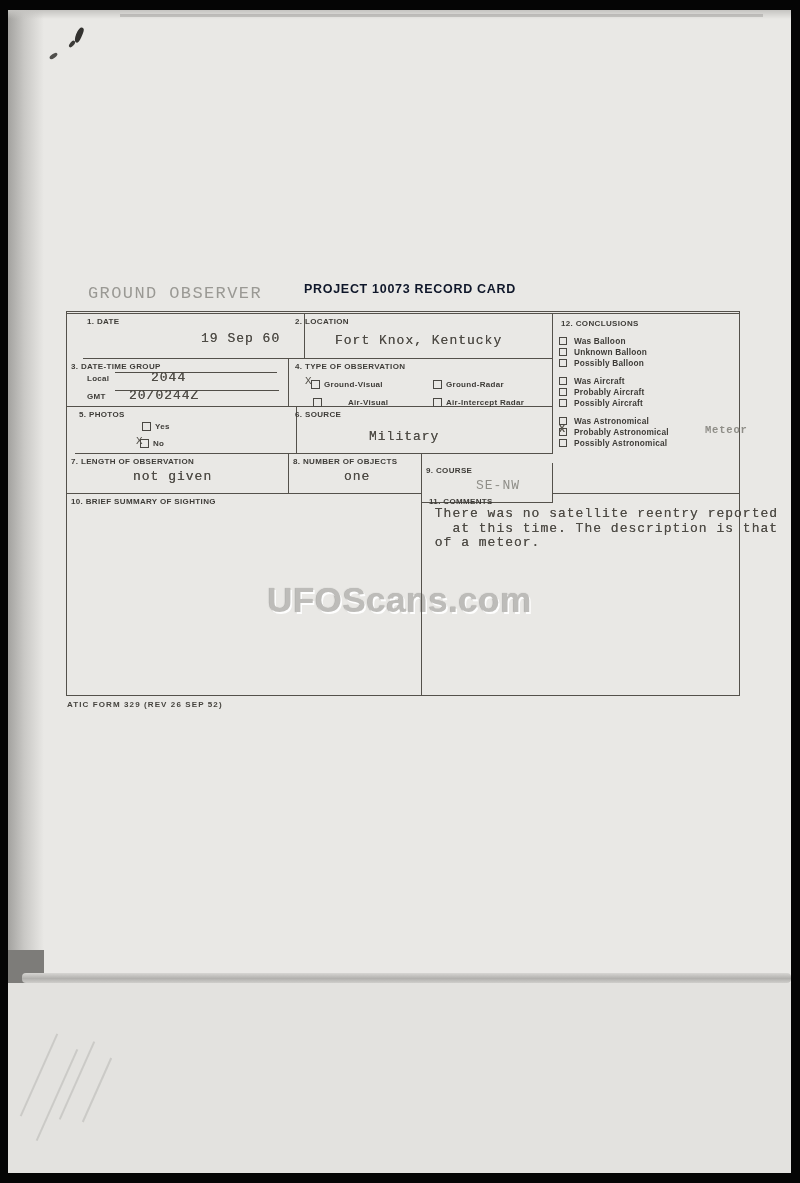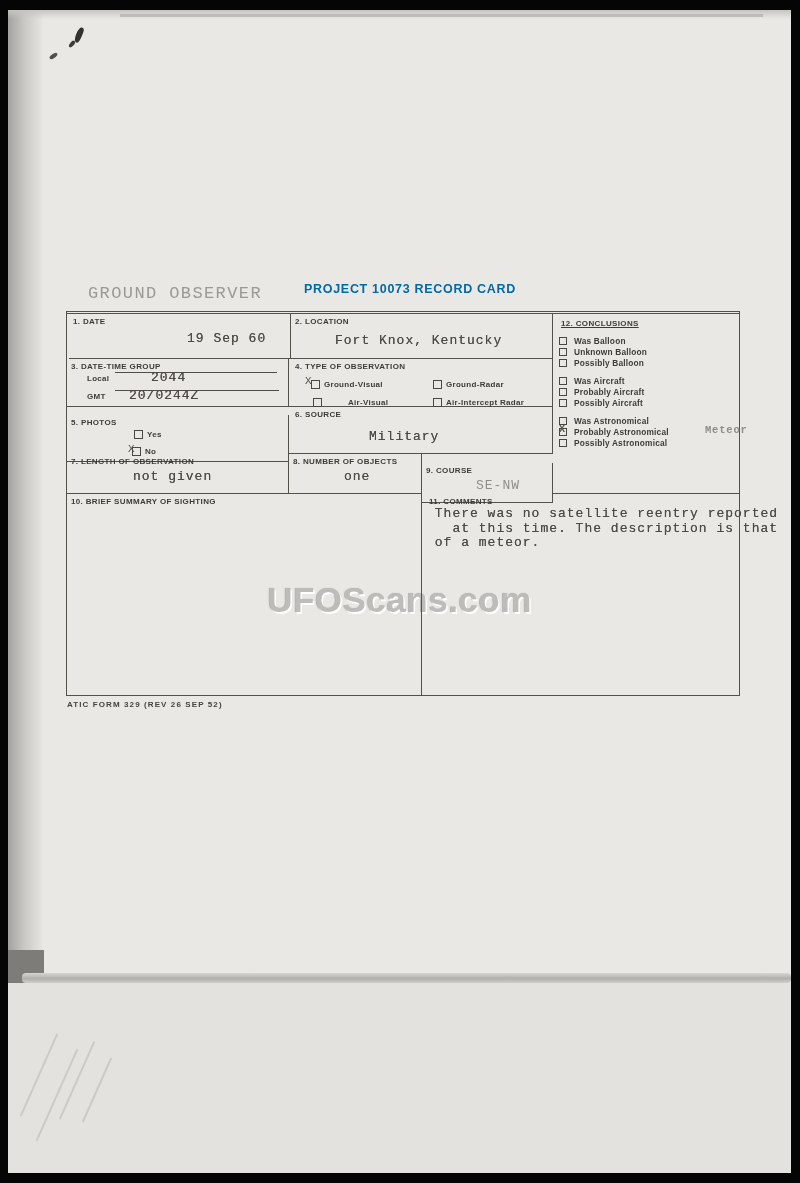--- a/index.html
+++ b/index.html
@@ -24,21 +24,21 @@
   .crease{position:absolute;width:2px;background:rgba(120,118,115,0.22);transform:rotate(24deg);}
   .c1{left:30px;top:1020px;height:90px;}
   .c2{left:48px;top:1035px;height:100px;}
   .c3{left:68px;top:1028px;height:85px;}
   .c4{left:88px;top:1045px;height:70px;}
 
   .corner-note{position:absolute;left:80px;top:274px;
         font-family:"Liberation Mono","DejaVu Sans Mono",monospace;font-size:17px;
         letter-spacing:1.4px;color:#9a9994;}
   .doc-title{position:absolute;left:296px;top:272px;font-size:12.5px;font-weight:bold;
-        letter-spacing:0.7px;color:#0369a1;}
+        letter-spacing:0.7px;color:#0f172a;}
   .footer-note{position:absolute;left:59px;top:690px;font-size:8px;font-weight:bold;
         letter-spacing:1.1px;color:#46443f;}
   .watermark{position:absolute;left:0;width:783px;top:570px;text-align:center;
         font-size:35px;font-weight:bold;color:#bdbcb9;
         text-shadow:1.5px 1.5px 0 rgba(255,255,255,0.95),-0.5px -0.5px 1px rgba(125,124,121,0.6);
         letter-spacing:0.5px;}
 
   .card{position:absolute;left:58px;top:301px;width:672px;height:381px;
         border:1px solid #54514b;border-top:3px double #54514b;box-sizing:content-box;}
   .cell{position:absolute;box-sizing:border-box;}
@@ -85,31 +85,31 @@
     <div class="crease c1"></div>
     <div class="crease c2"></div>
     <div class="crease c3"></div>
     <div class="crease c4"></div>
 
     <div class="corner-note">GROUND OBSERVER</div>
     <div class="doc-title">PROJECT 10073 RECORD CARD</div>
 
     <div class="card">
 
-      <div class="cell br bb" style="left:2px;top:0;width:222px;height:45px;">
+      <div class="cell br bb" style="left:16px;top:0;width:222px;height:45px;">
         <div class="flabel">1. DATE</div>
         <div class="val typed" style="left:118px;top:17px;">19 Sep 60</div>
       </div>
       <div class="cell br bb" style="left:222px;top:0;width:264px;height:45px;">
         <div class="flabel" style="left:6px;">2. LOCATION</div>
         <div class="val typed" style="left:46px;top:19px;">Fort Knox, Kentucky</div>
       </div>
 
       <div class="cell bb" style="left:486px;top:0;width:186px;height:180px;">
-        <div class="flabel" style="left:8px;top:5px;text-decoration:underline;">12. CONCLUSIONS</div>
+        <div class="flabel" style="left:8px;top:5px;">12. CONCLUSIONS</div>
         <div class="concl-items">
           <div class="cgroup">
             <div class="citem">
                 <span class="sq"></span>
                 <span>Was Balloon</span>
               </div>
             <div class="citem">
                 <span class="sq"></span>
                 <span>Unknown Balloon</span>
               </div>
@@ -166,21 +166,21 @@
         <span class="xm" style="left:16px;top:16px;">X</span>
         <span class="cb-lbl" style="left:35px;top:21px;">Ground-Visual</span>
         <span class="cb" style="left:144px;top:21px;"></span>
         <span class="cb-lbl" style="left:157px;top:21px;">Ground-Radar</span>
         <span class="cb" style="left:24px;top:39px;"></span>
         <span class="cb-lbl" style="left:37px;top:39px;margin-left:22px;">Air-Visual</span>
         <span class="cb" style="left:144px;top:39px;"></span>
         <span class="cb-lbl" style="left:157px;top:39px;">Air-Intercept Radar</span>
       </div>
 
-      <div class="cell br bb" style="left:0;top:93px;width:222px;height:47px;margin-top:8px;">
+      <div class="cell br bb" style="left:8px;top:93px;width:222px;height:47px;">
         <div class="flabel">5. PHOTOS</div>
         <span class="cb" style="left:67px;top:15px;"></span>
         <span class="cb-lbl" style="left:80px;top:15px;">Yes</span>
         <span class="cb" style="left:65px;top:32px;"></span>
         <span class="xm" style="left:61px;top:28px;">X</span>
         <span class="cb-lbl" style="left:78px;top:32px;">No</span>
       </div>
       <div class="cell br bb" style="left:222px;top:93px;width:264px;height:47px;">
         <div class="flabel" style="left:6px;">6. SOURCE</div>
         <div class="val typed" style="left:80px;top:22px;">Military</div>

